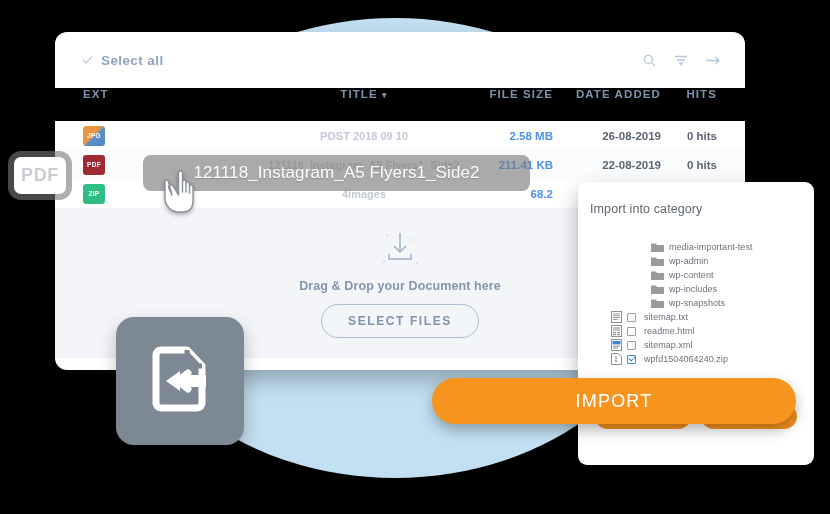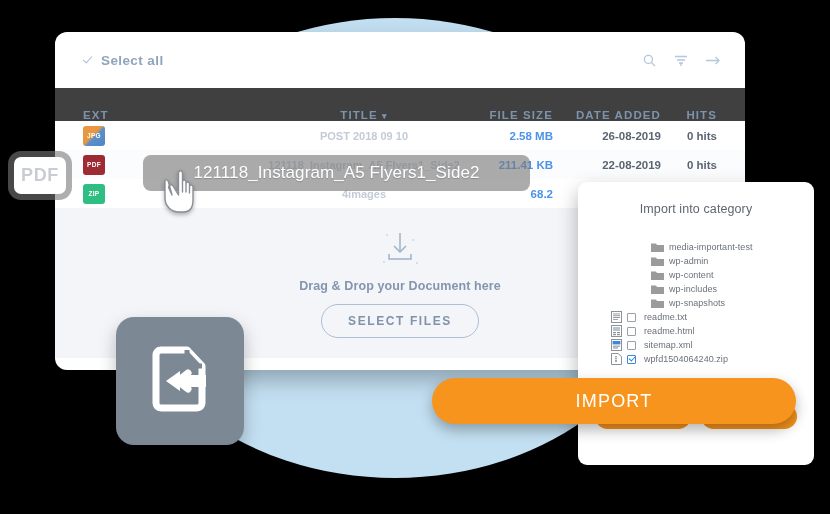--- a/index.html
+++ b/index.html
@@ -52,23 +52,23 @@
     border-left: 1.6px solid #a9bed6;
     border-bottom: 1.6px solid #a9bed6;
     transform: rotate(-48deg);
   }
   .tb-spacer { flex: 1; }
   .tb-icons { display: flex; align-items: center; gap: 18px; color: #b4c6dc; }
   .tb-icons svg { display: block; }
 
   
   .thead {
-    display: flex; align-items: flex-end;
+    display: flex; align-items: flex-start;
     height: 33px;
-    background: #404040;
+    background: #000000;
     color: #7d93ad;
     font-size: 11.5px; font-weight: bold;
     letter-spacing: 1.1px;
     padding: 0 28px;
   }
   .c-ext   { width: 170px; }
   .c-title { flex: 1; text-align: center; }
   .c-size  { width: 78px;  text-align: right; }
   .c-date  { width: 108px; text-align: right; }
   .c-hits  { width: 56px;  text-align: right; }
@@ -167,25 +167,26 @@
   .panel {
     position: absolute;
     left: 578px; top: 182px;
     width: 236px; height: 283px;
     background: #ffffff;
     border-radius: 9px;
     box-shadow: 0 8px 20px rgba(0,0,0,.30);
     overflow: hidden;
   }
   .panel-title {
-    text-align: center;
+    text-align: left;
     color: #5f6670;
     font-size: 12.5px;
     padding: 20px 0 0 0;
     letter-spacing: .1px;
+    margin-left: 12px;
   }
   .tree { padding: 24px 0 0 32px; }
   .tree-row {
     display: flex; align-items: center; gap: 5px;
     height: 14px; margin-bottom: 0px;
     font-size: 9px; color: #6a707a;
     letter-spacing: .05px;
     padding-left: 41px;
   }
   .folder-ico { width: 13px; height: 11px; flex: none; }
@@ -402,21 +403,21 @@
         <span class="file-ico">
           <svg width="11" height="12" viewBox="0 0 11 12">
               <rect x=".5" y=".5" width="10" height="11" fill="#fff" stroke="#8d9298"></rect>
               <rect x="2" y="2.5" width="7" height=".9" fill="#8d9298"></rect>
               <rect x="2" y="4.3" width="7" height=".9" fill="#8d9298"></rect>
               <rect x="2" y="6.1" width="7" height=".9" fill="#8d9298"></rect>
               <rect x="2" y="7.9" width="5" height=".9" fill="#8d9298"></rect>
             </svg>
         </span>
         <span class="cbox"></span>
-        <span>readme.txt</span>
+        <span>sitemap.txt</span>
       </div>
 
       <div class="tree-row file">
         <span class="file-ico">
           <svg width="11" height="12" viewBox="0 0 11 12">
               <rect x=".5" y=".5" width="10" height="11" fill="#fff" stroke="#8d9298"></rect>
               <rect x="2" y="2" width="7" height="4" fill="#b9c4cf"></rect>
               <rect x="2" y="7" width="3" height="1.2" fill="#8d9298"></rect>
               <rect x="6" y="7" width="3" height="1.2" fill="#8d9298"></rect>
               <rect x="2" y="9" width="3" height="1.2" fill="#8d9298"></rect>

